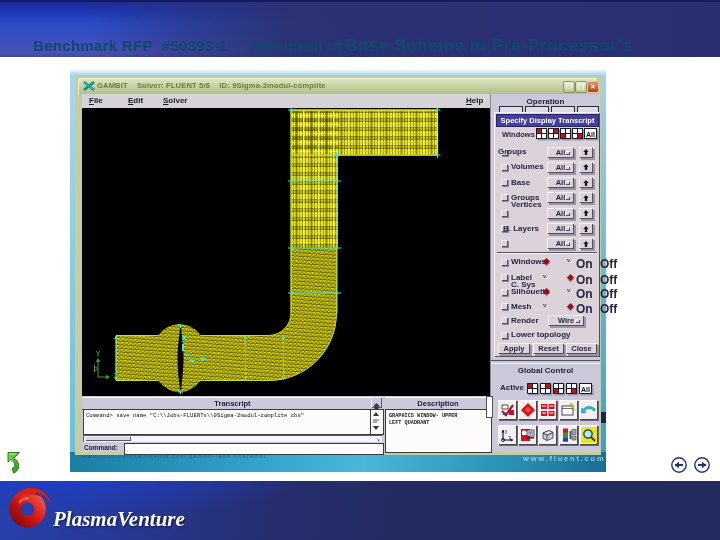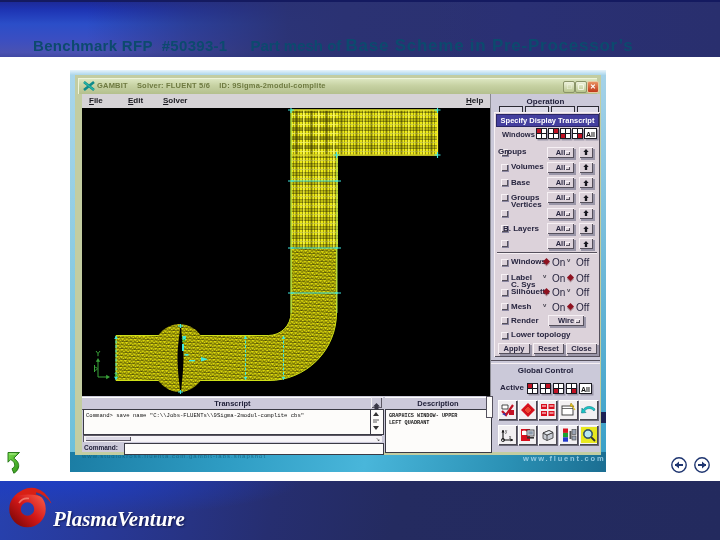--- a/index.html
+++ b/index.html
@@ -52,21 +52,21 @@
 .s{box-shadow:inset 1px 1px 0 #5c5864, inset -1px -1px 0 #f3f0f4;}
 .lbl{font-size:8px;font-weight:bold;color:#27253f;white-space:nowrap;}
 .cb{width:7px;height:7px;background:#dcd2da;box-shadow:inset 1px 1px 0 #f6f0f4, inset -1px -1px 0 #55505c,1px 1px 0 #8a86a0;}
 .dd{width:36px;height:11px;background:#dcd2da;font-size:7.5px;font-weight:bold;color:#27253f;text-align:center;line-height:11px;box-shadow:inset 1px 1px 0 #f6f0f4, inset -1px -1px 0 #55505c,2px 2px 0 #9a96a8;}
 .dd .sq{position:absolute;right:4px;top:4px;width:5px;height:4px;background:#dcd2da;box-shadow:inset 1px 1px 0 #f6f0f4, inset -1px -1px 0 #55505c;}
 .up{width:14px;height:11px;background:#dcd2da;box-shadow:inset 1px 1px 0 #f6f0f4, inset -1px -1px 0 #55505c,2px 2px 0 #9a96a8;}
 .up svg{display:block;margin:1.5px auto 0;}
 .btn{height:11px;background:#dcd2da;font-size:7.5px;font-weight:bold;color:#27253f;text-align:center;line-height:11px;box-shadow:inset 1px 1px 0 #f6f0f4, inset -1px -1px 0 #55505c,2px 2px 0 #9a96a8;}
 .dia{width:5px;height:5px;background:#8e1220;transform:rotate(45deg);box-shadow:1px 1px 0 #50091259;}
 .vv{font-size:6px;color:#46444f;font-weight:bold;}
-.onoff{font-size:10px;font-weight:normal;color:#27253f;}
+.onoff{font-size:12px;font-weight:bold;color:#27253f;margin-left:24px;}
 .qb{width:11px;height:11px;background:#fff;border:1px solid #1a1a22;box-sizing:border-box;overflow:hidden;box-shadow:1.5px 1.5px 0 #9a96a8;}
 .tool{width:19px;height:20px;background:#f2f0f2;box-shadow:inset 1px 1px 0 #fff, inset -1px -1px 0 #4a4850,1px 1px 0 #6a6878;}
 </style></head>
 <body>
 <div class="abs" id="hdr"></div>
 <div class="abs" id="hdr2"></div>
 <div class="abs" id="hdrline"></div>
 <div class="abs" id="title"><span id="t1">Benchmark RFP&nbsp; #50393-1</span><span id="t2">Part mesh of </span><span class="big" id="t3">Base Scheme in Pre-Processor’s</span></div>
 
 <div class="abs" id="win">

